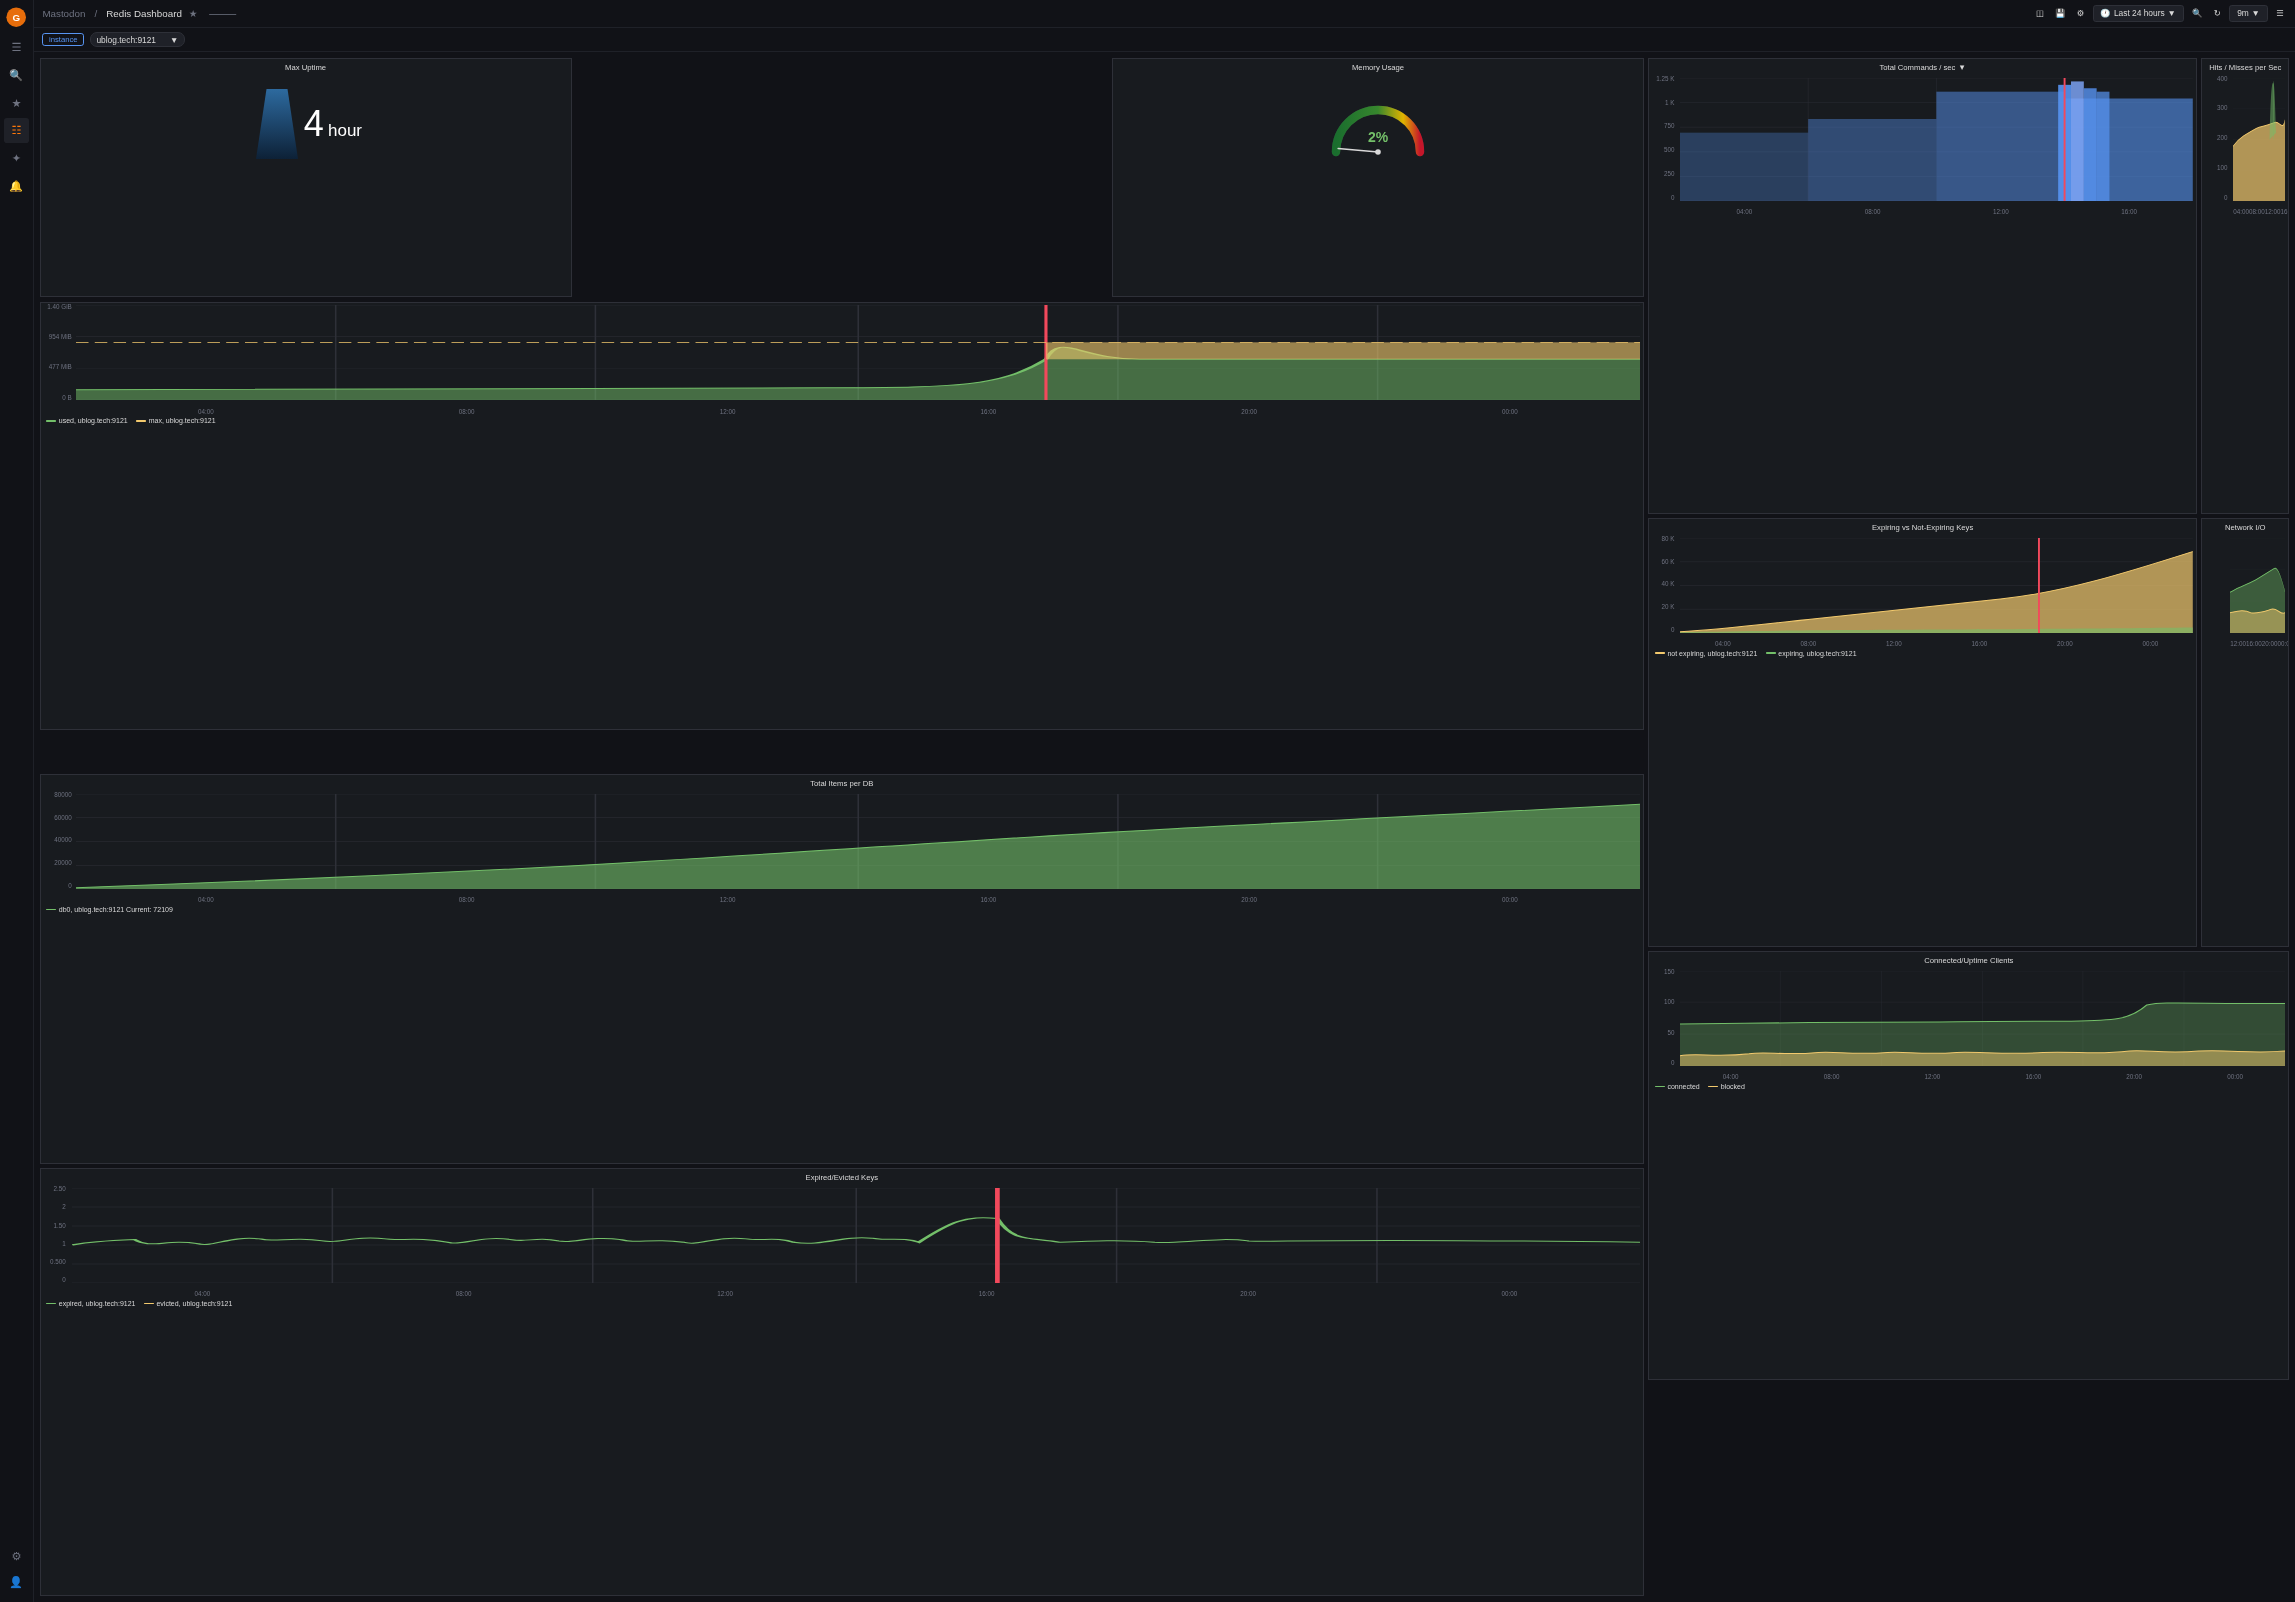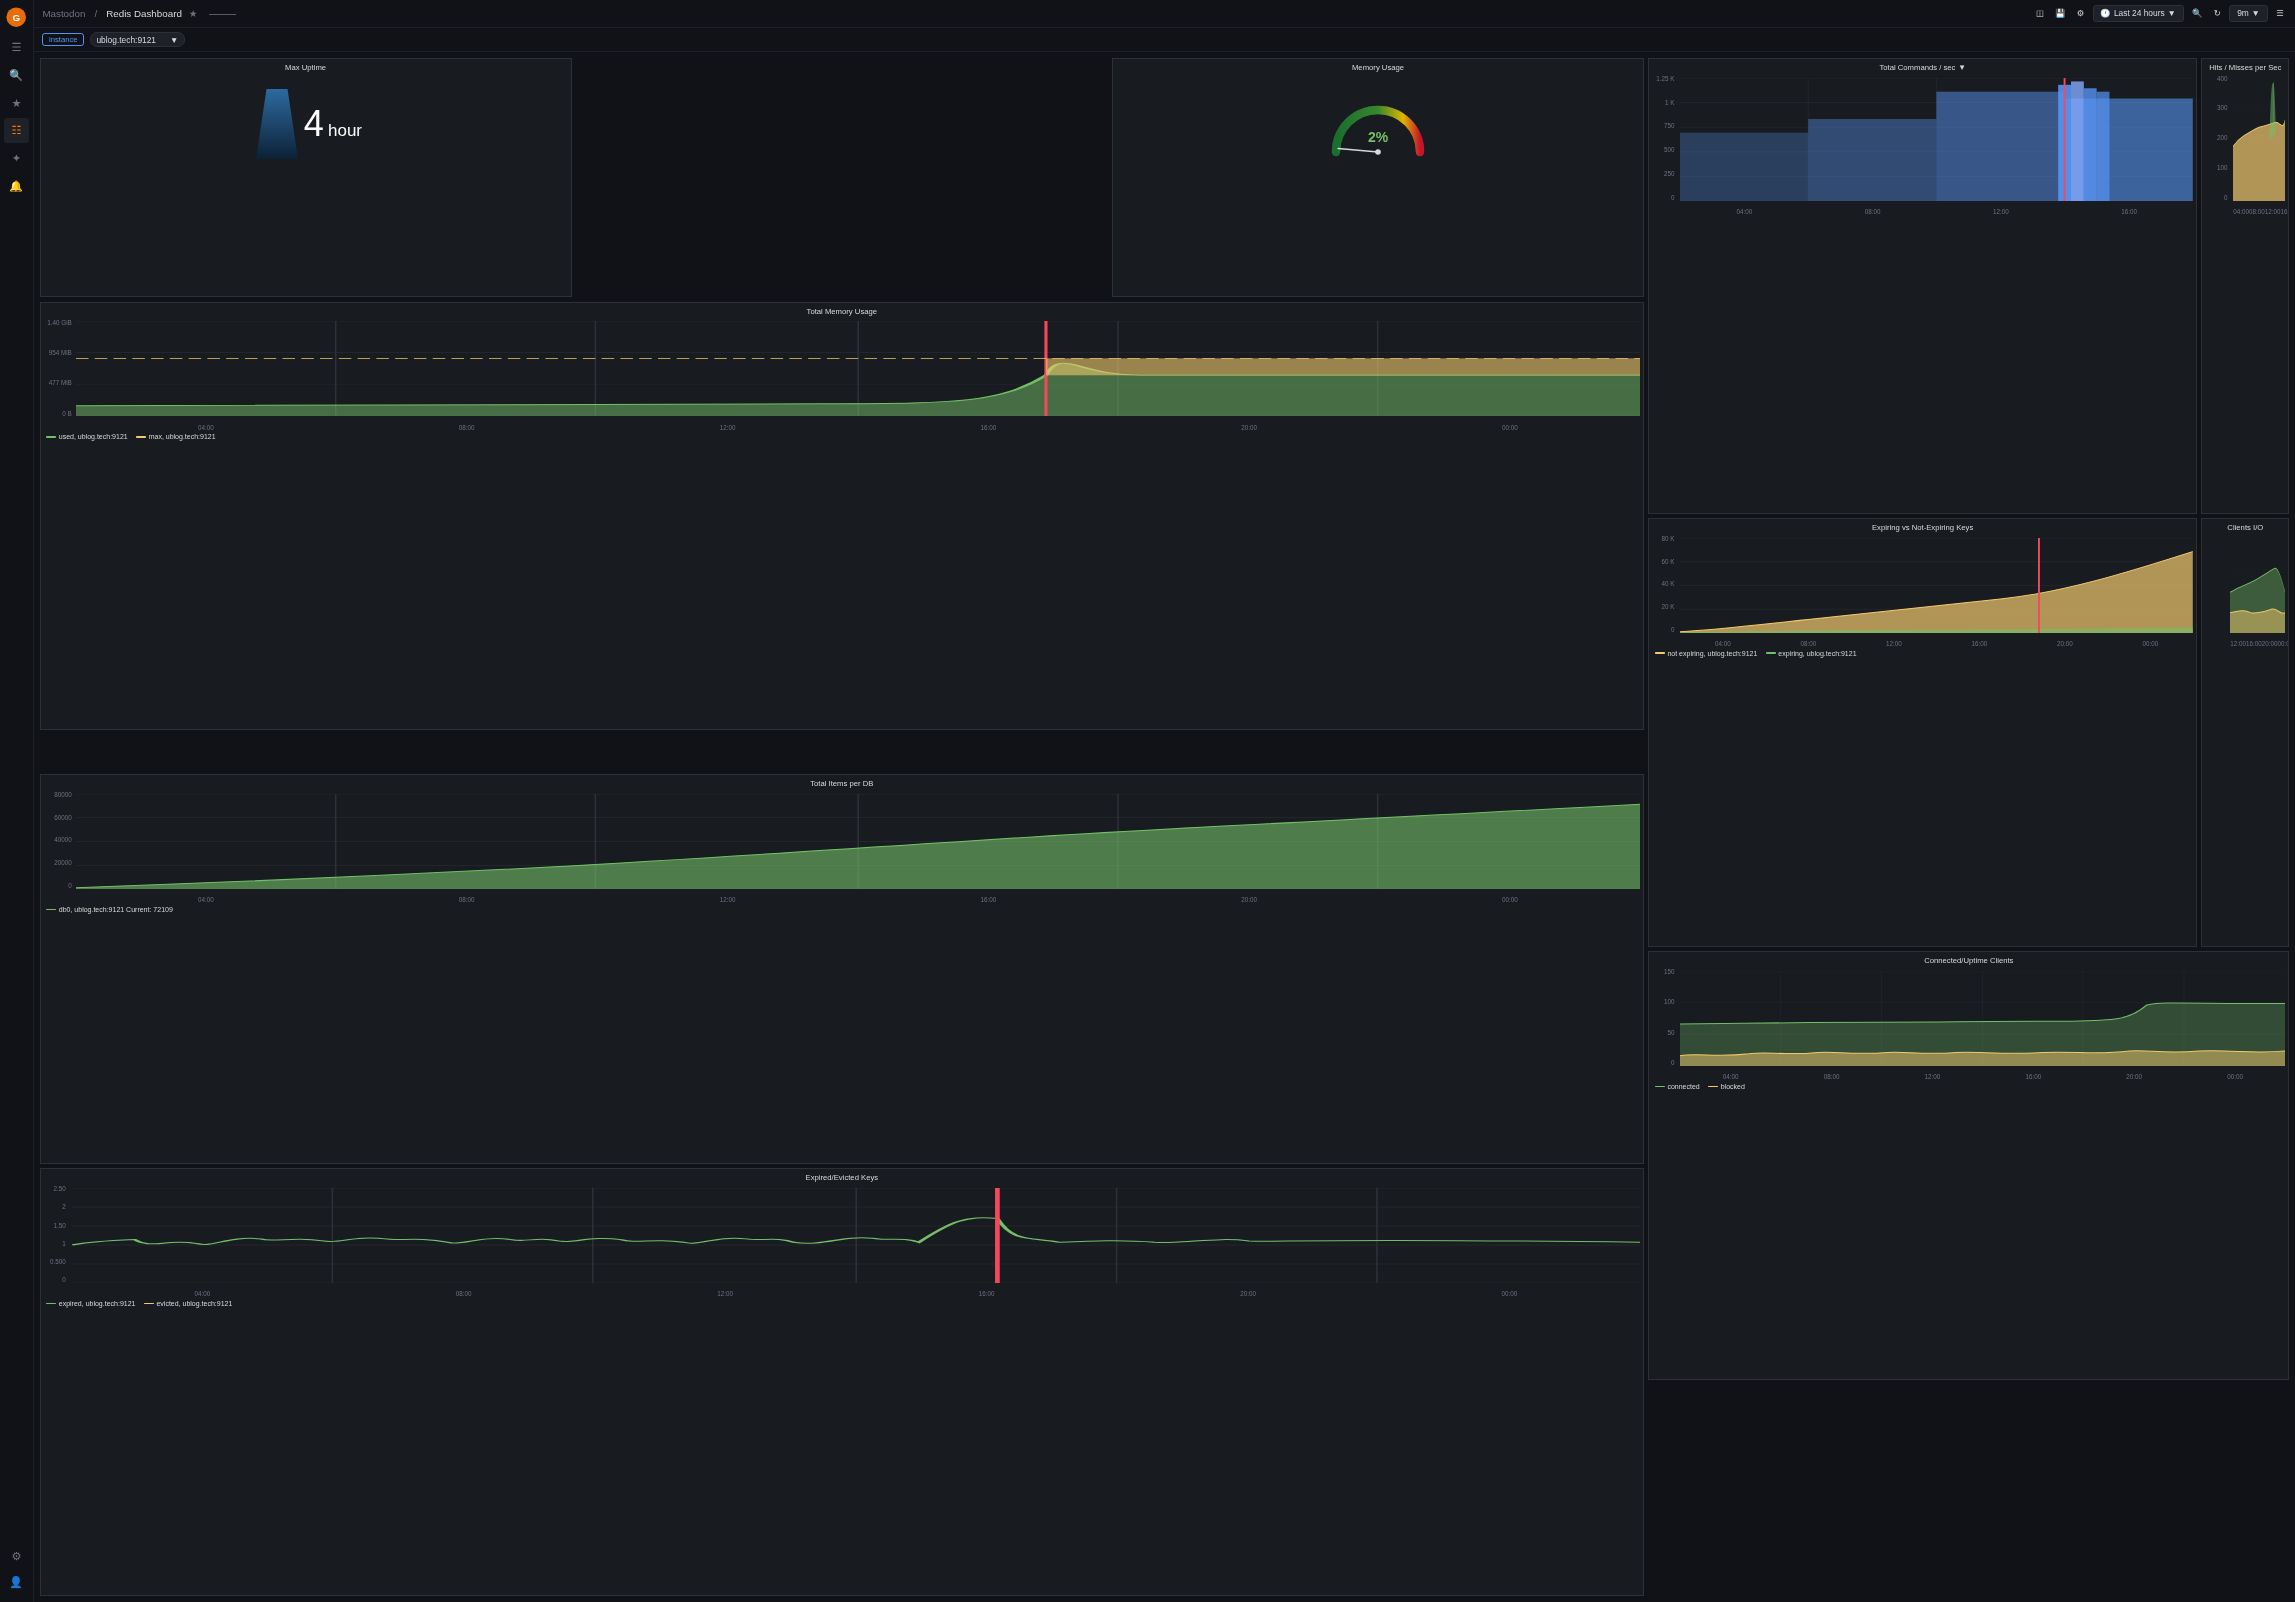--- a/index.html
+++ b/index.html
@@ -453,21 +453,20 @@
           <span>04:00</span>
           <span>08:00</span>
           <span>12:00</span>
           <span>16:00</span>
 
         </div>
       </div>
     </div>
 
     <div class="panel panel-total-memory" style="grid-column:1/10;grid-row:3/7;">
-      <div class="panel-title">Total Memory Usage</div>
       <div style="position:relative;height:112px;padding:0 2.8px 14px 35px;">
         <div class="chart-y-labels" style="width:34px;">
           <span>1.40 GiB</span>
           <span>954 MiB</span>
           <span>477 MiB</span>
           <span>0 B</span>
         </div>
         <svg width="100%" height="100%" viewBox="0 0 500 140" preserveAspectRatio="none" style="position:absolute;left:35px;top:2.8px;right:2.8px;bottom:14px;width:calc(100% - 38px);height:calc(100% - 17px);">
           <line x1="0" y1="0" x2="500" y2="0" stroke="#2e3038" stroke-width="0.5"></line>
           <line x1="0" y1="46" x2="500" y2="46" stroke="#2e3038" stroke-width="0.5"></line>
@@ -502,21 +501,21 @@
           <span>used, ublog.tech:9121</span>
         </div>
         <div class="legend-item">
           <div class="legend-dot" style="background:#f2c96d;"></div>
           <span>max, ublog.tech:9121</span>
         </div>
       </div>
     </div>
 
     <div class="panel panel-network" style="grid-column:17/25;grid-row:5/9;">
-      <div class="panel-title">Clients I/O</div>
+      <div class="panel-title">Network I/O</div>
       <div style="position:relative;height:112px;padding:0 2.8px 14px 28px;">
         <div class="chart-y-labels" style="width:25px;">
           <span></span>
           <span></span>
           <span></span>
           <span></span>
         </div>
         <svg width="100%" height="100%" viewBox="0 0 400 140" preserveAspectRatio="none" style="position:absolute;left:28px;top:2.8px;right:2.8px;bottom:14px;width:calc(100% - 31px);height:calc(100% - 17px);">
           <line x1="0" y1="0" x2="400" y2="0" stroke="#2e3038" stroke-width="0.5"></line>
           <line x1="0" y1="46" x2="400" y2="46" stroke="#2e3038" stroke-width="0.5"></line>

